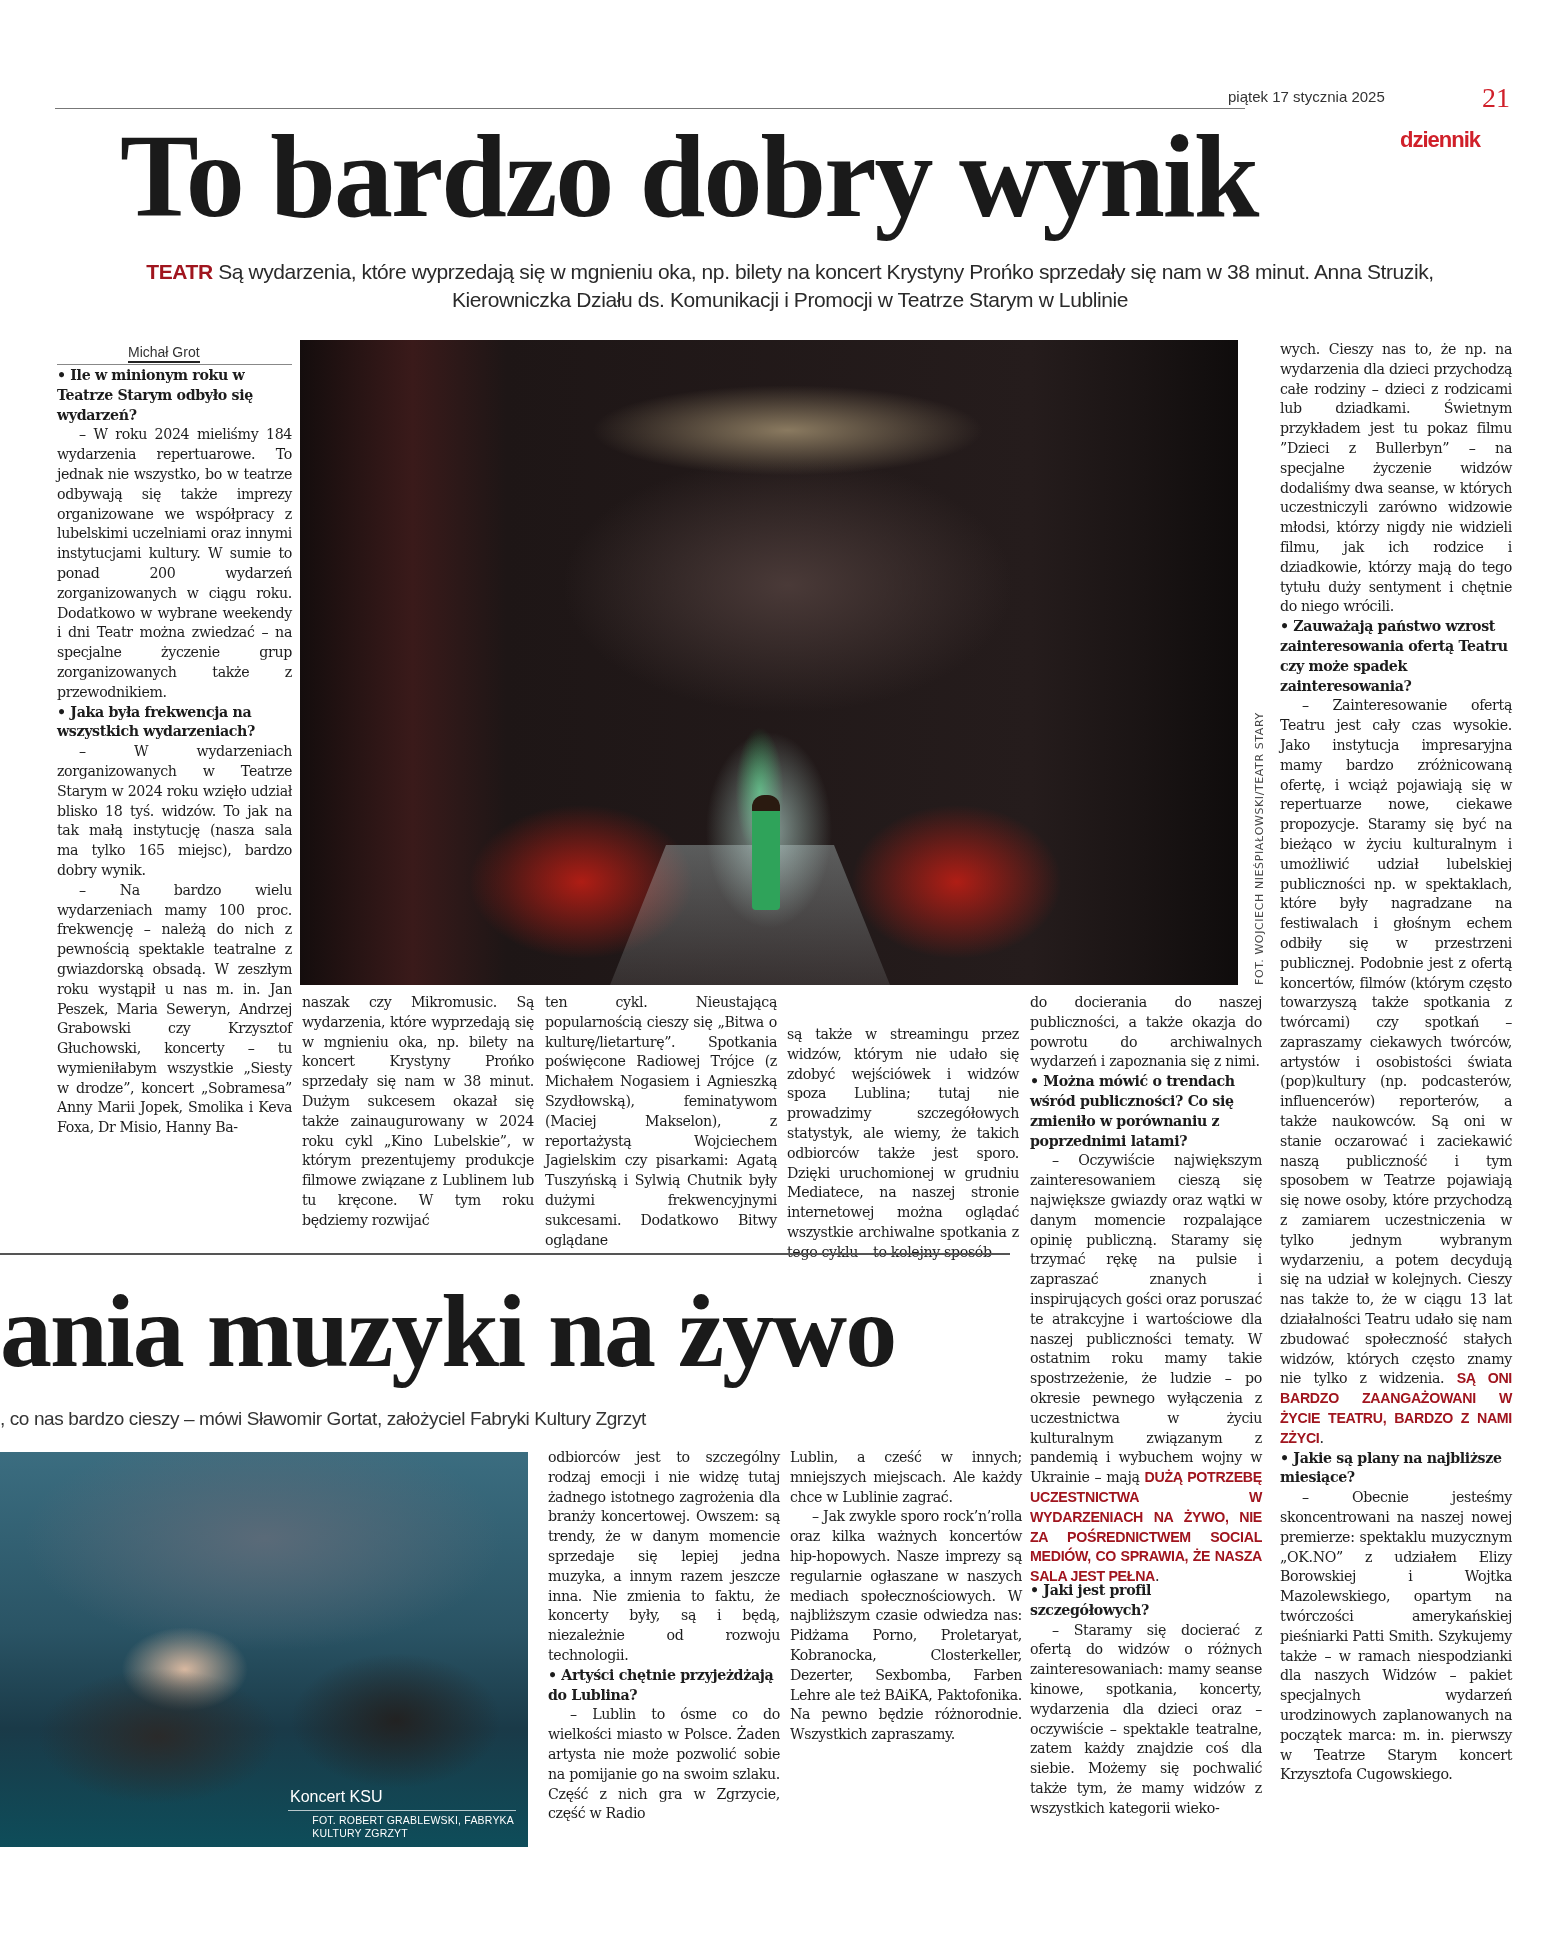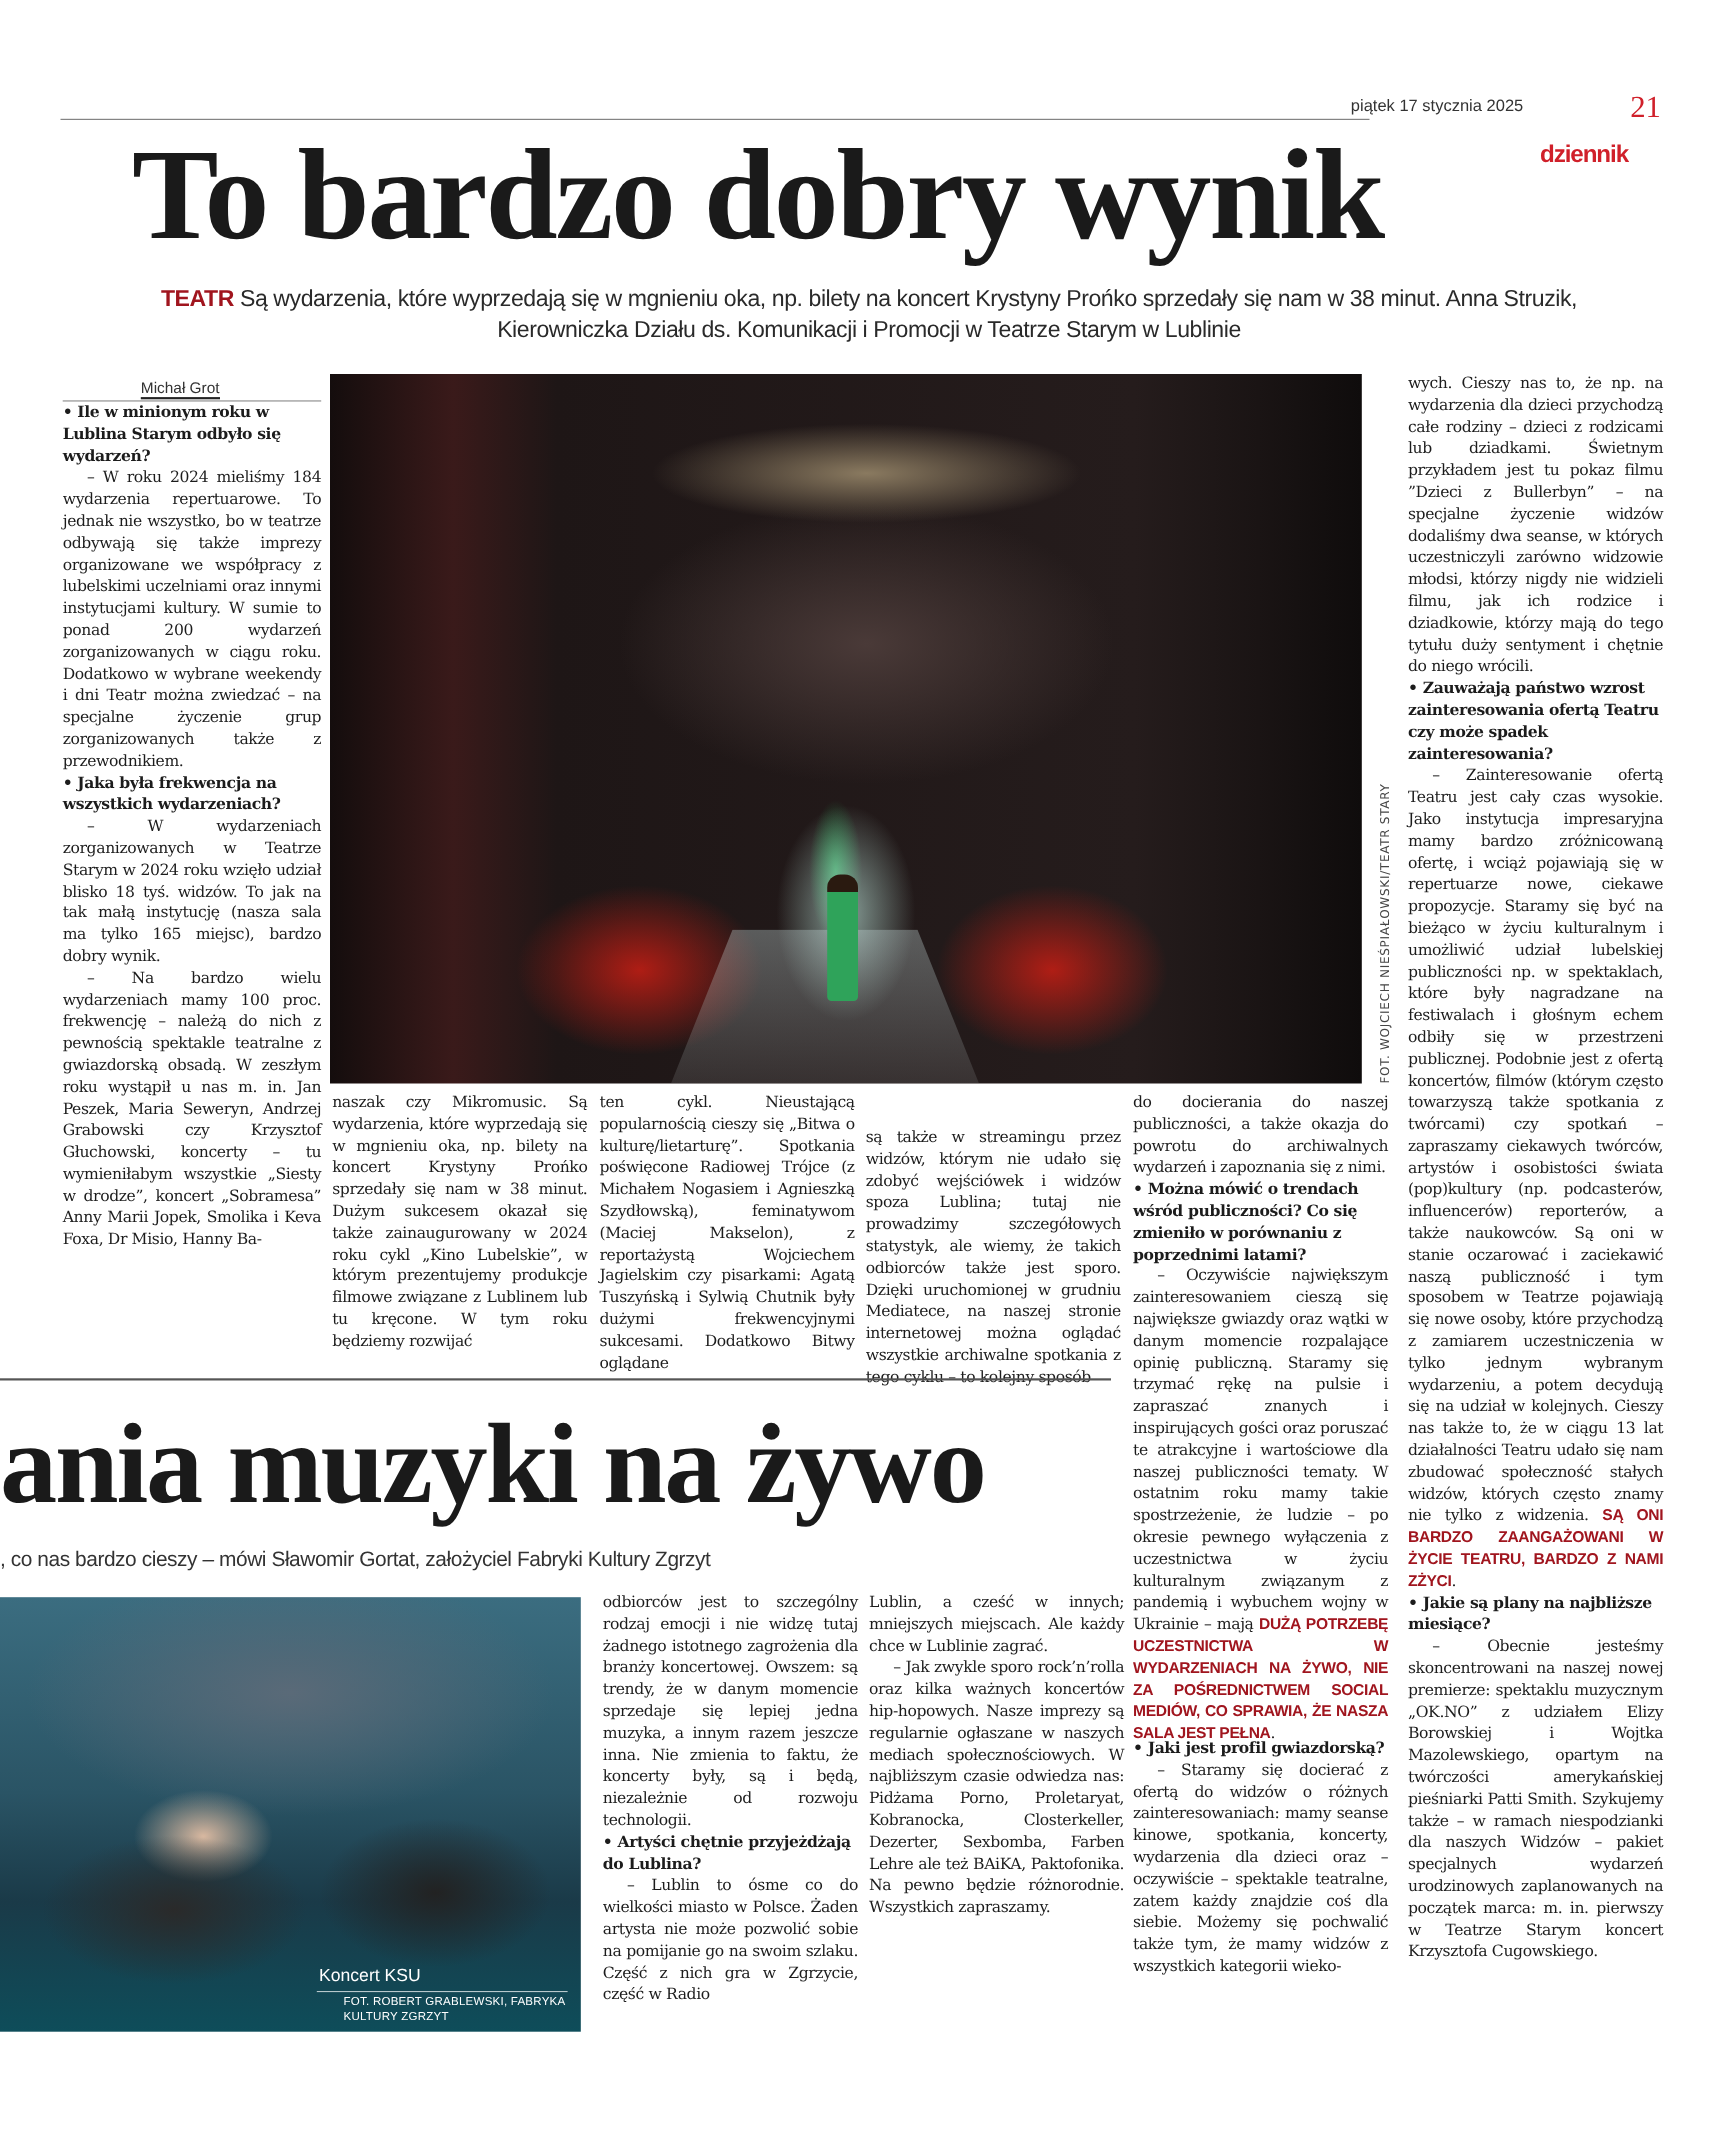--- a/index.html
+++ b/index.html
@@ -80,21 +80,21 @@
 <div class="abs brand">dziennik</div>
 <div class="abs pagenum">21</div>
 
 <h1 class="abs headline">To bardzo dobry wynik</h1>
 <div class="abs lead"><span class="kicker">TEATR</span><span> Są wydarzenia, które wyprzedają się w mgnieniu oka, np. bilety na koncert Krystyny Prońko sprzedały się nam w 38 minut. Anna Struzik, Kierowniczka Działu ds. Komunikacji i Promocji w Teatrze Starym w Lublinie</span></div>
 
 <div class="abs byline">Michał Grot</div>
 <div class="abs byline-rule"></div>
 
 <div class="abs col c1">
-  <p class="q">• Ile w minionym roku w Lublina Starym odbyło się wydarzeń?</p>
+  <p class="q">• Ile w minionym roku w Teatrze Starym odbyło się wydarzeń?</p>
   <p class="a">– W roku 2024 mieliśmy 184 wydarzenia repertuarowe. To jednak nie wszystko, bo w teatrze odbywają się także imprezy organizowane we współpracy z lubelskimi uczelniami oraz innymi instytucjami kultury. W sumie to ponad 200 wydarzeń zorganizowanych w ciągu roku. Dodatkowo w wybrane weekendy i dni Teatr można zwiedzać – na specjalne życzenie grup zorganizowanych także z przewodnikiem.</p>
   <p class="q">• Jaka była frekwencja na wszystkich wydarzeniach?</p>
   <p class="a">– W wydarzeniach zorganizowanych w Teatrze Starym w 2024 roku wzięło udział blisko 18 tyś. widzów. To jak na tak małą instytucję (nasza sala ma tylko 165 miejsc), bardzo dobry wynik.</p>
   <p class="a">– Na bardzo wielu wydarzeniach mamy 100 proc. frekwencję – należą do nich z pewnością spektakle teatralne z gwiazdorską obsadą. W zeszłym roku wystąpił u nas m. in. Jan Peszek, Maria Seweryn, Andrzej Grabowski czy Krzysztof Głuchowski, koncerty – tu wymieniłabym wszystkie „Siesty w drodze”, koncert „Sobramesa” Anny Marii Jopek, Smolika i Keva Foxa, Dr Misio, Hanny Ba-</p>
 </div>
 
 <div class="abs photo-main">
   <div class="stage"></div>
   <div class="singer"></div>
 </div>
@@ -108,21 +108,21 @@
 </div>
 <div class="abs col c4">
   <p>są także w streamingu przez widzów, którym nie udało się zdobyć wejściówek i widzów spoza Lublina; tutaj nie prowadzimy szczegółowych statystyk, ale wiemy, że takich odbiorców także jest sporo. Dzięki uruchomionej w grudniu Mediatece, na naszej stronie internetowej można oglądać wszystkie archiwalne spotkania z tego cyklu – to kolejny sposób</p>
 </div>
 <div class="abs col c5">
   <p>do docierania do naszej publiczności, a także okazja do powrotu do archiwalnych wydarzeń i zapoznania się z nimi.</p>
   <p class="q">• Można mówić o trendach wśród publiczności? Co się zmieniło w porównaniu z poprzednimi latami?</p>
   <p class="a"><span>– Oczywiście największym zainteresowaniem cieszą się największe gwiazdy oraz wątki w danym momencie rozpalające opinię publiczną. Staramy się trzymać rękę na pulsie i zapraszać znanych i inspirujących gości oraz poruszać te atrakcyjne i wartościowe dla naszej publiczności tematy. W ostatnim roku mamy takie spostrzeżenie, że ludzie – po okresie pewnego wyłączenia z uczestnictwa w życiu kulturalnym związanym z pandemią i wybuchem wojny w Ukrainie – mają </span><span class="hl">dużą potrzebę uczestnictwa w wydarzeniach na żywo, nie za pośrednictwem social mediów, co sprawia, że nasza sala jest pełna</span>.</p>
 </div>
 <div class="abs col c9">
-  <p class="q">• Jaki jest profil gwiazdorską?</p>
+  <p class="q">• Jaki jest profil szczegółowych?</p>
   <p class="a">– Staramy się docierać z ofertą do widzów o różnych zainteresowaniach: mamy seanse kinowe, spotkania, koncerty, wydarzenia dla dzieci oraz – oczywiście – spektakle teatralne, zatem każdy znajdzie coś dla siebie. Możemy się pochwalić także tym, że mamy widzów z wszystkich kategorii wieko-</p>
 </div>
 <div class="abs col c6">
   <p>wych. Cieszy nas to, że np. na wydarzenia dla dzieci przychodzą całe rodziny – dzieci z rodzicami lub dziadkami. Świetnym przykładem jest tu pokaz filmu ”Dzieci z Bullerbyn” – na specjalne życzenie widzów dodaliśmy dwa seanse, w których uczestniczyli zarówno widzowie młodsi, którzy nigdy nie widzieli filmu, jak ich rodzice i dziadkowie, którzy mają do tego tytułu duży sentyment i chętnie do niego wrócili.</p>
   <p class="q">• Zauważają państwo wzrost zainteresowania ofertą Teatru czy może spadek zainteresowania?</p>
   <p class="a"><span>– Zainteresowanie ofertą Teatru jest cały czas wysokie. Jako instytucja impresaryjna mamy bardzo zróżnicowaną ofertę, i wciąż pojawiają się w repertuarze nowe, ciekawe propozycje. Staramy się być na bieżąco w życiu kulturalnym i umożliwić udział lubelskiej publiczności np. w spektaklach, które były nagradzane na festiwalach i głośnym echem odbiły się w przestrzeni publicznej. Podobnie jest z ofertą koncertów, filmów (którym często towarzyszą także spotkania z twórcami) czy spotkań – zapraszamy ciekawych twórców, artystów i osobistości świata (pop)kultury (np. podcasterów, influencerów) reporterów, a także naukowców. Są oni w stanie oczarować i zaciekawić naszą publiczność i tym sposobem w Teatrze pojawiają się nowe osoby, które przychodzą z zamiarem uczestniczenia w tylko jednym wybranym wydarzeniu, a potem decydują się na udział w kolejnych. Cieszy nas także to, że w ciągu 13 lat działalności Teatru udało się nam zbudować społeczność stałych widzów, których często znamy nie tylko z widzenia. </span><span class="hl">Są oni bardzo zaangażowani w życie teatru, bardzo z nami zżyci</span>.</p>
   <p class="q">• Jakie są plany na najbliższe miesiące?</p>
   <p class="a">– Obecnie jesteśmy skoncentrowani na naszej nowej premierze: spektaklu muzycznym „OK.NO” z udziałem Elizy Borowskiej i Wojtka Mazolewskiego, opartym na twórczości amerykańskiej pieśniarki Patti Smith. Szykujemy także – w ramach niespodzianki dla naszych Widzów – pakiet specjalnych wydarzeń urodzinowych zaplanowanych na początek marca: m. in. pierwszy w Teatrze Starym koncert Krzysztofa Cugowskiego.</p>
 </div>
 

